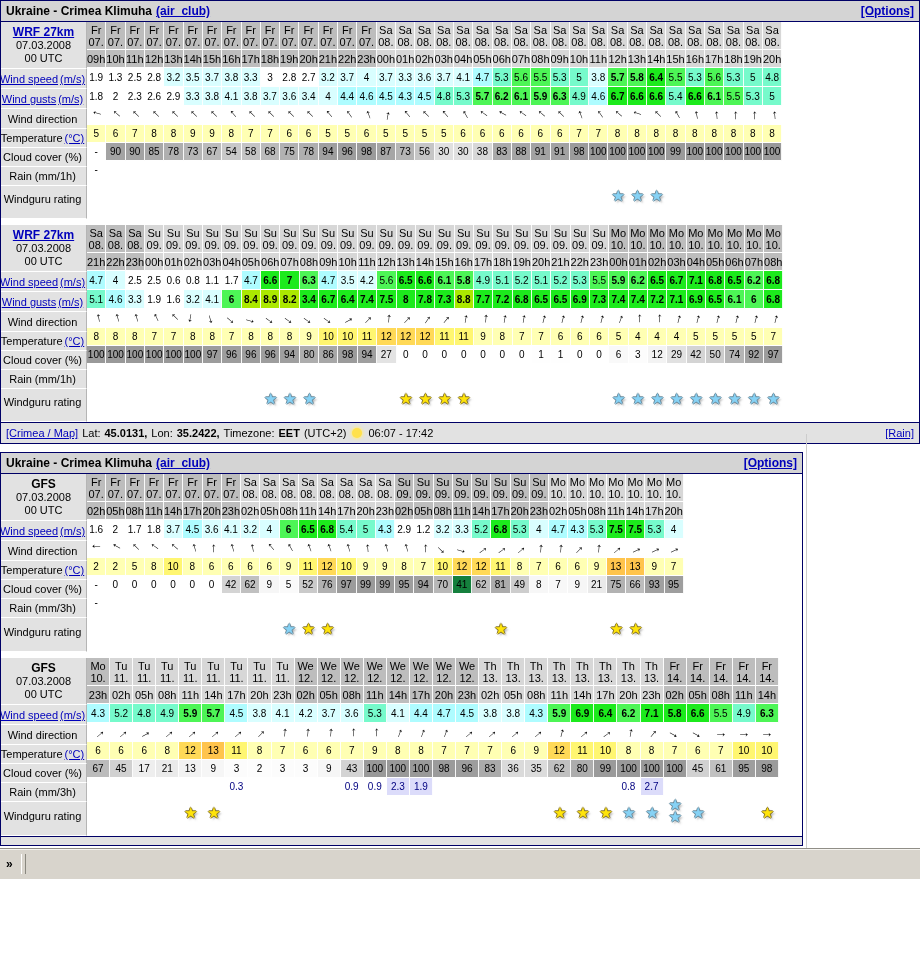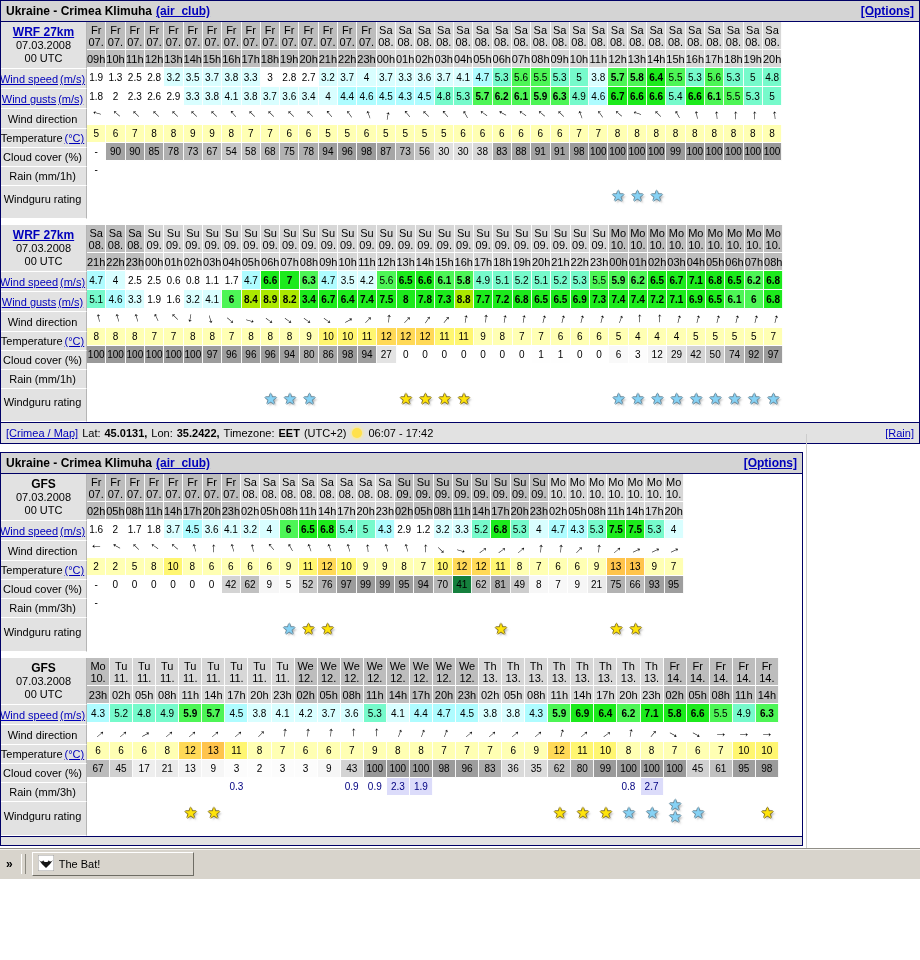--- a/index.html
+++ b/index.html
@@ -1999,21 +1999,14 @@
         <div style="flex: 1 1 0%; background: rgb(255, 255, 255);"></div>
       </div>
     </div>
   <div class="gfooter"></div>
 </div>
 
 <div id="taskbar">
   <span class="chev">»</span>
   <span class="grip"></span>
   <span id="task-buttons" style="display:flex;gap:4px;">
-      <div class="tbtn">
-        <span><svg width="16" height="16" viewBox="0 0 16 16">
-            <rect width="16" height="16" fill="#fff" stroke="#999"></rect>
-            <path d="M1 5 Q4 8 5.2 5.2 Q6.2 7.6 8 7 Q9.8 7.6 10.8 5.2 Q12 8 15 5 Q12.6 9 8 13 Q3.4 9 1 5Z" fill="#151515"></path>
-          </svg></span>
-        <span>The Bat!</span>
-      </div>
     </span>
 </div>
 
 </body></html>

